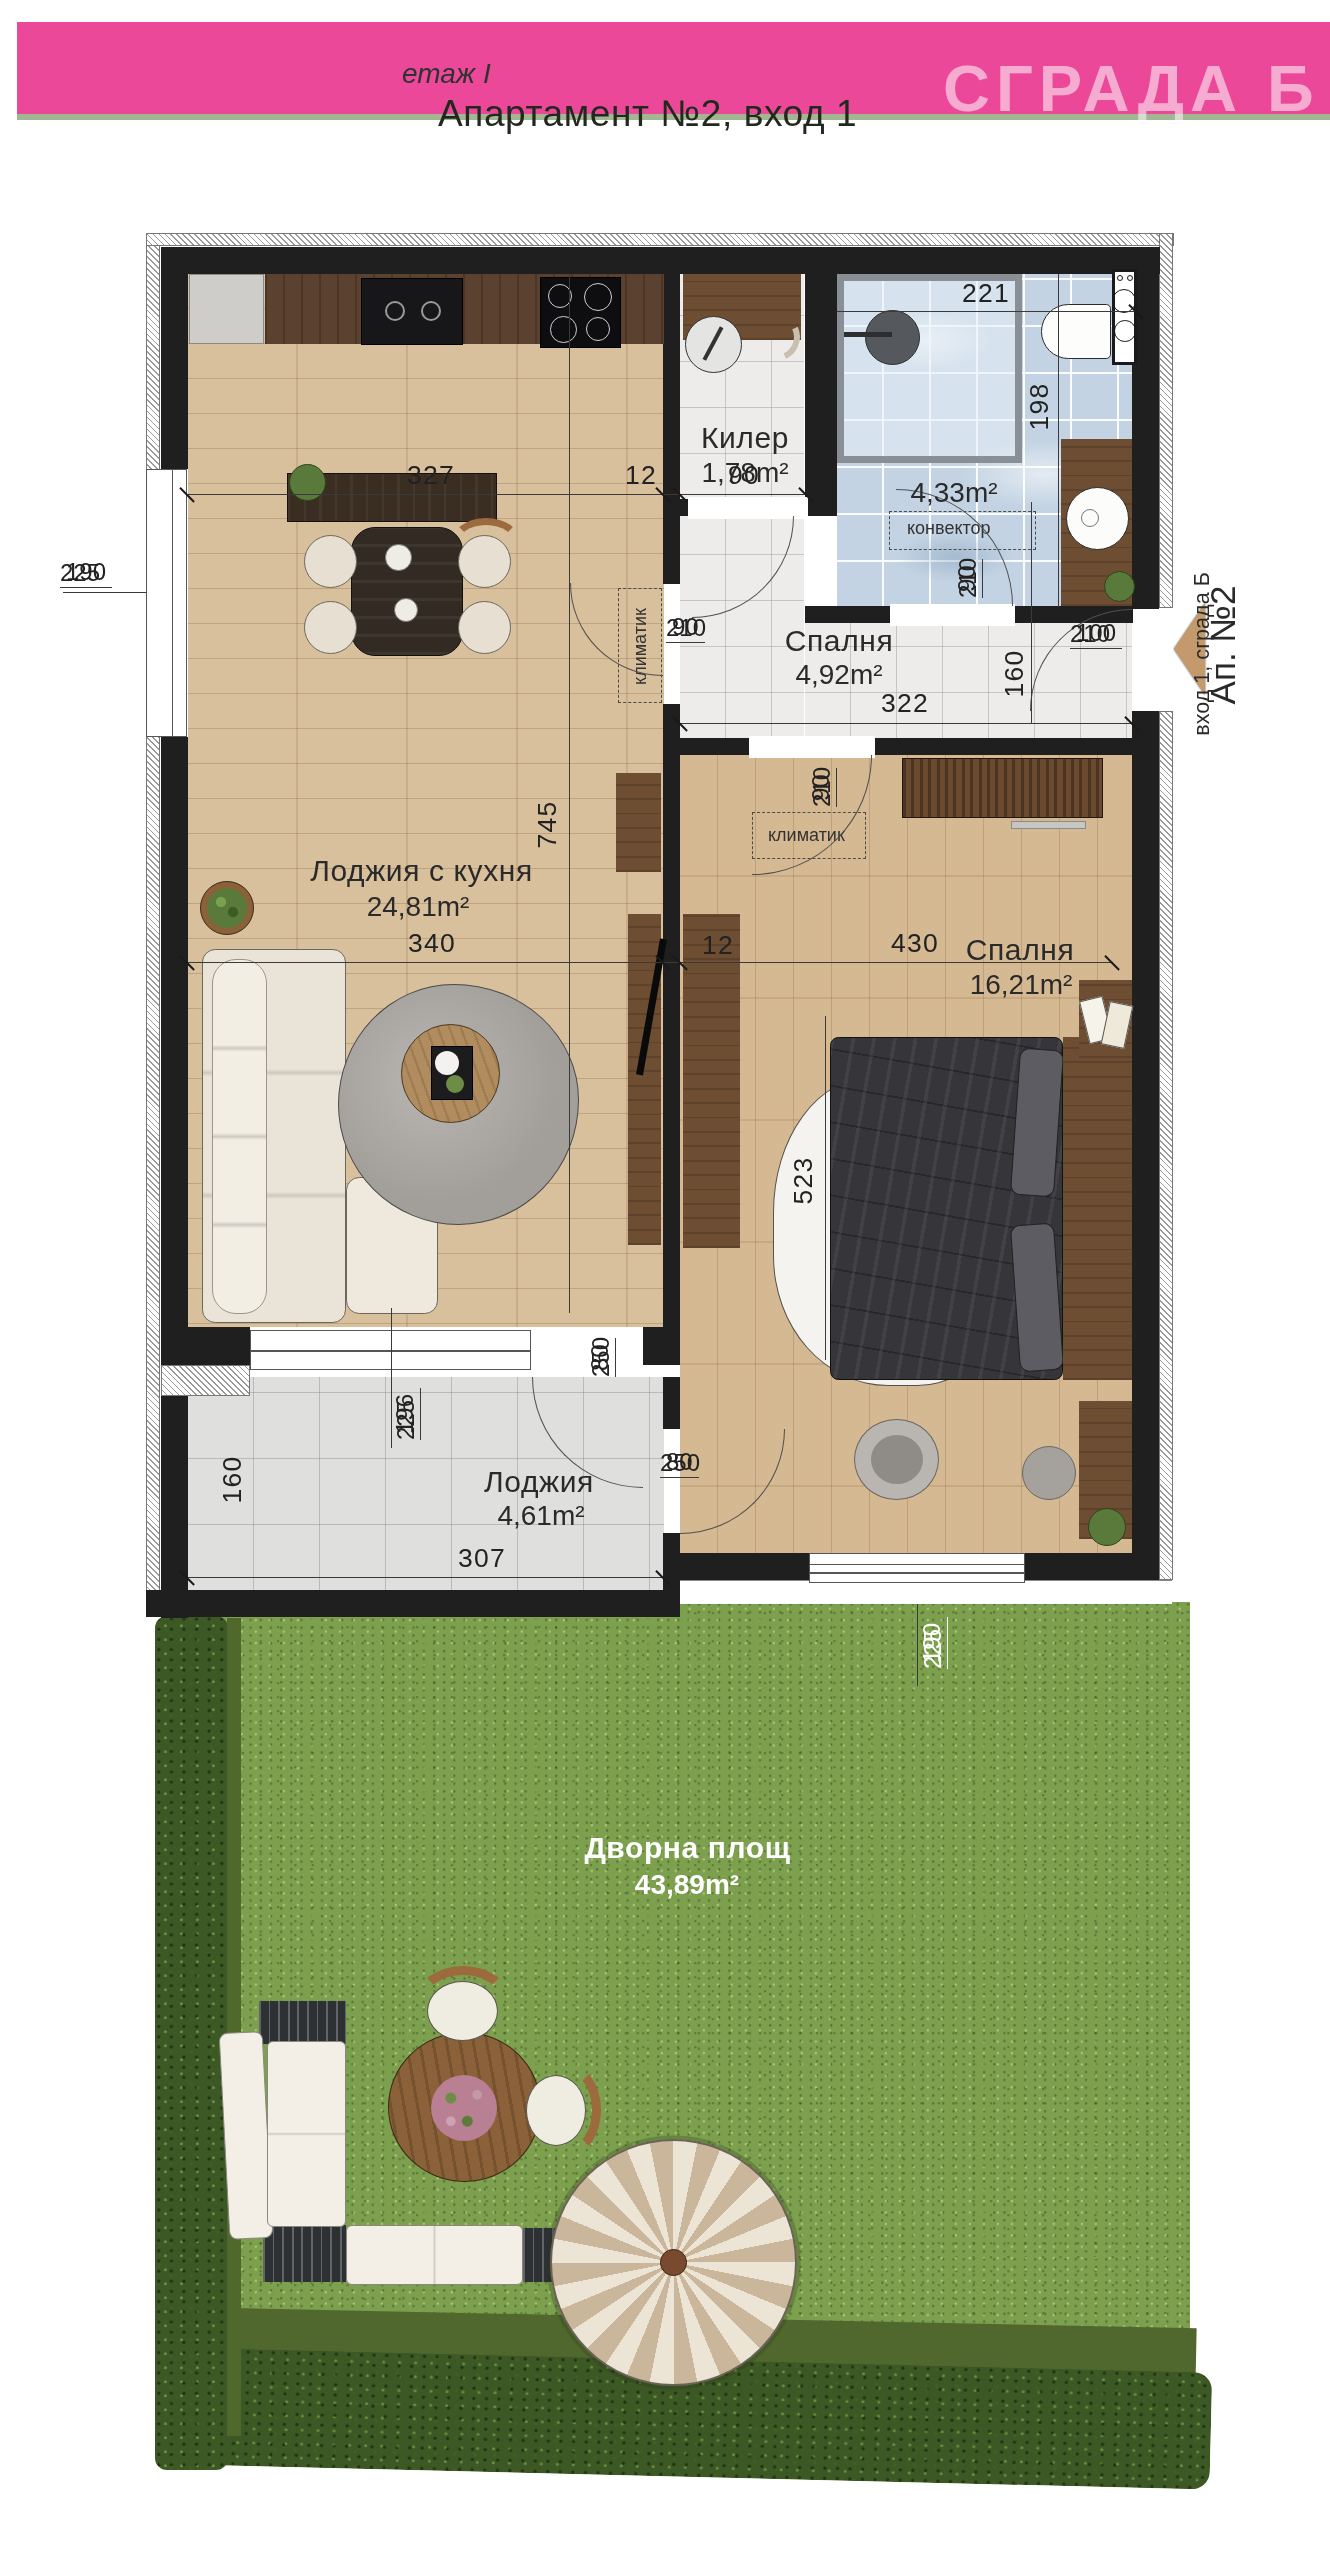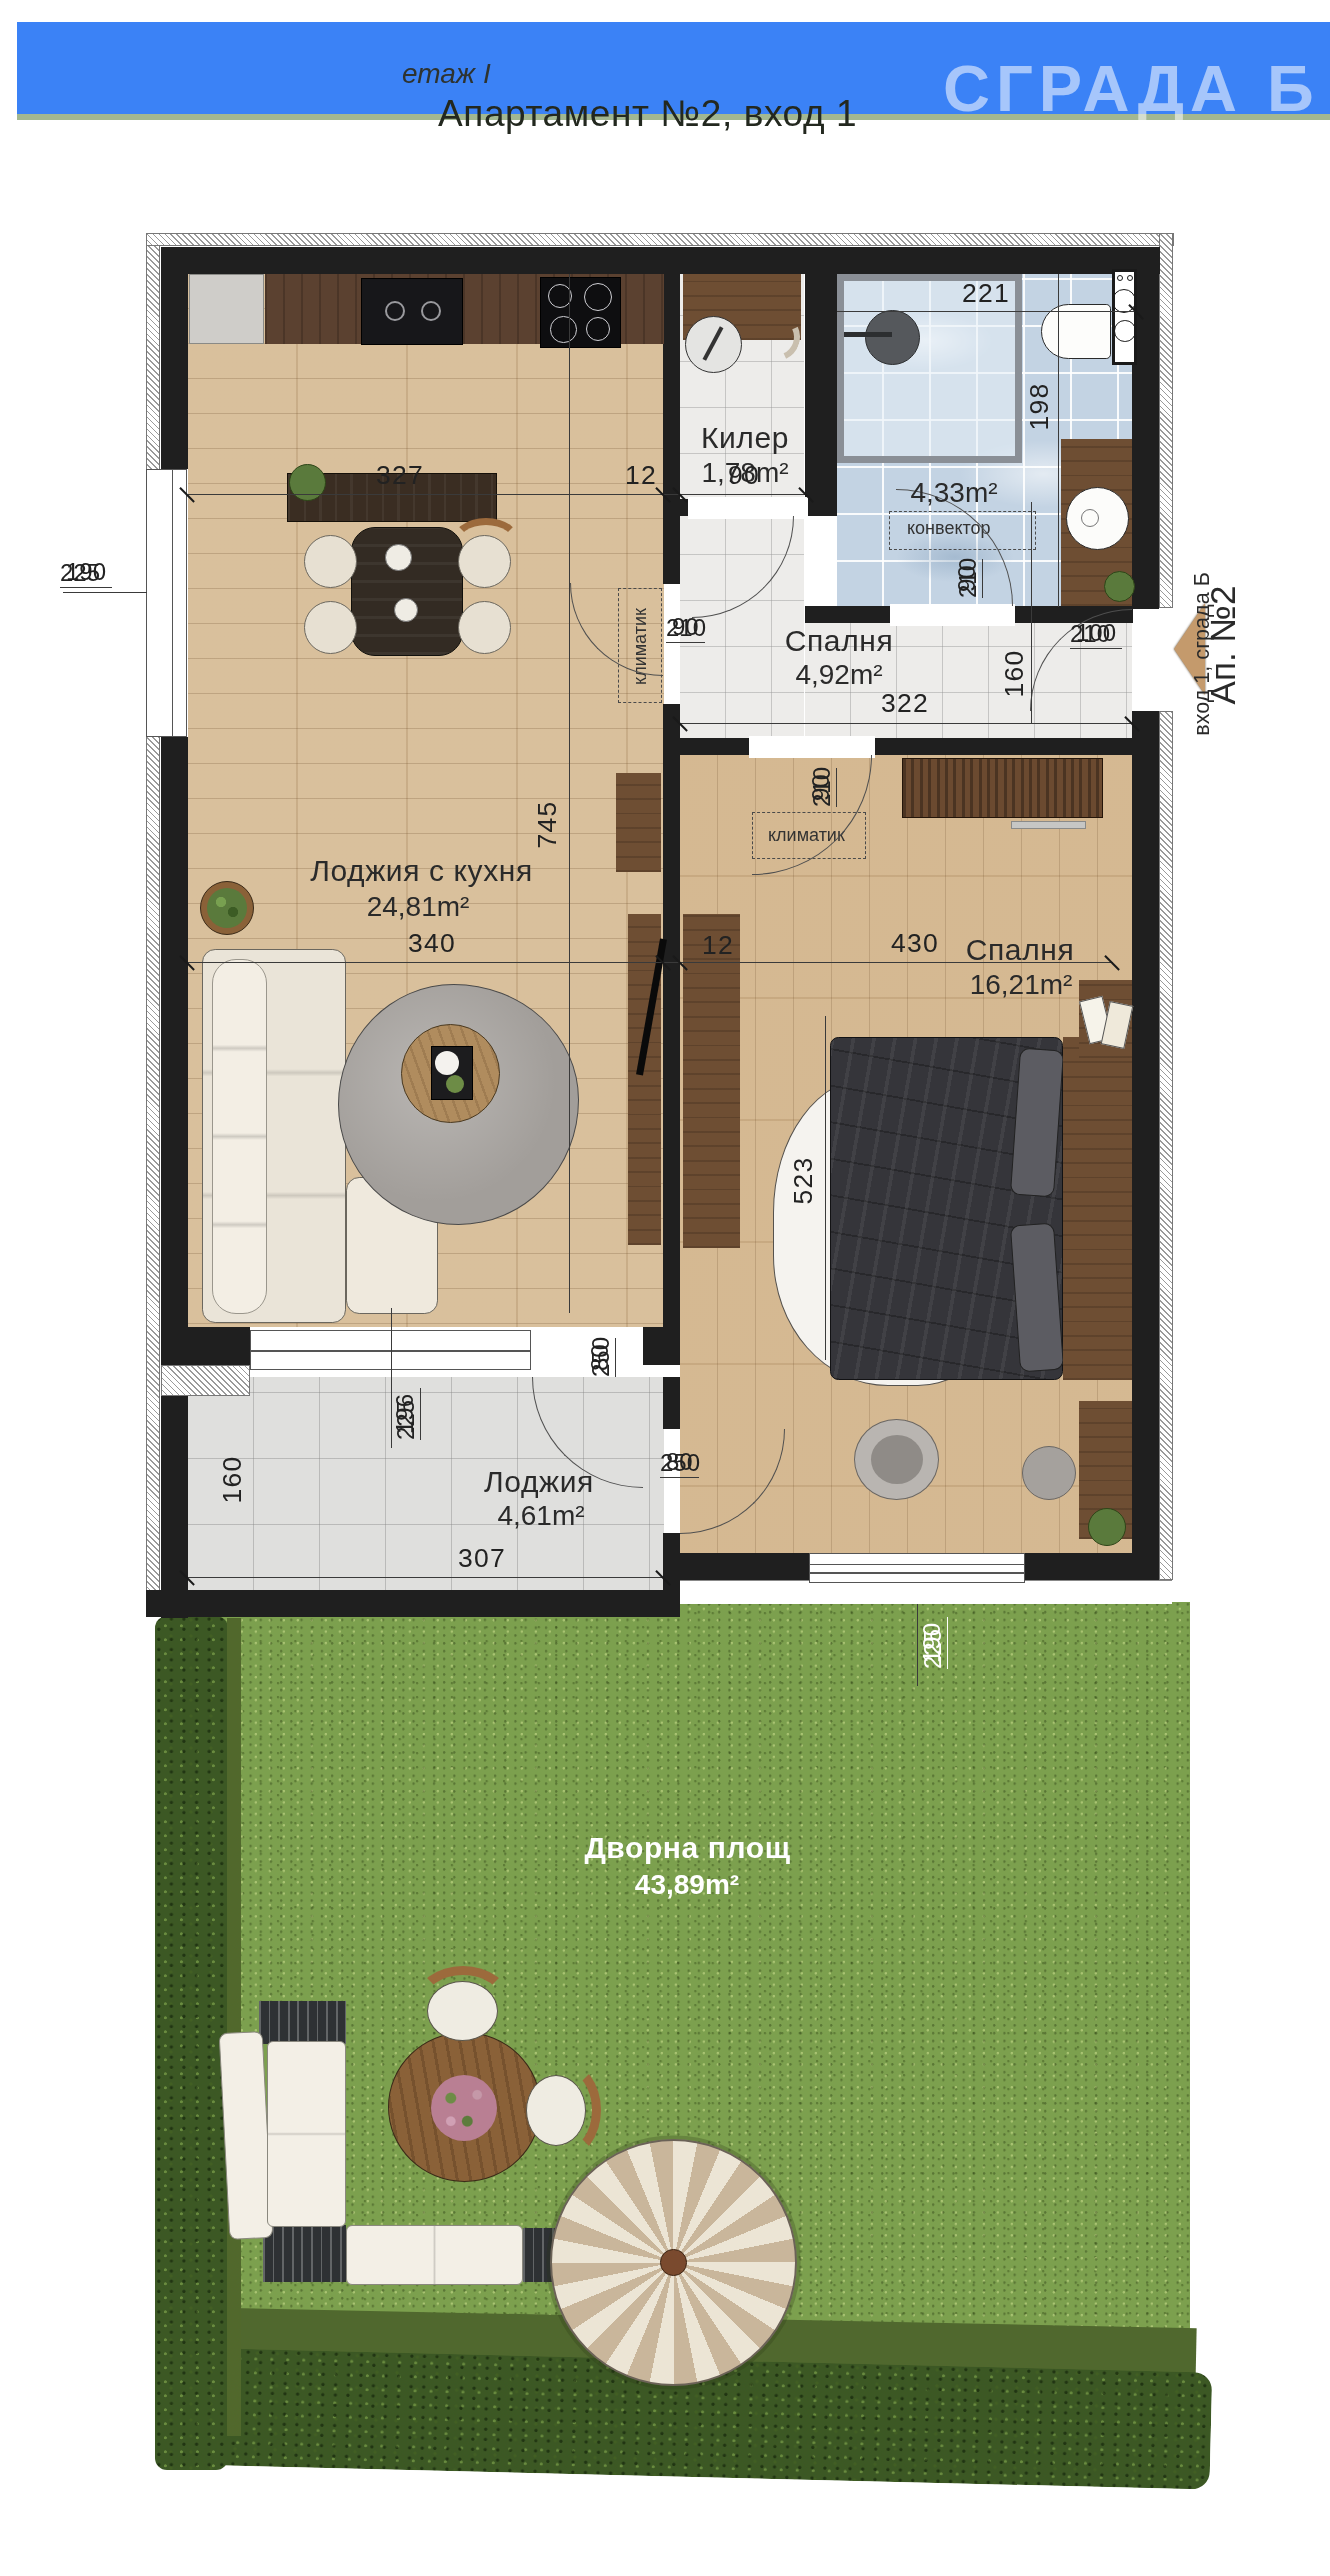--- a/index.html
+++ b/index.html
@@ -1,20 +1,20 @@
 <!DOCTYPE html>
 <html style="font-size:9.6px"><head>
 <meta charset="utf-8">
 <style>
   html,body{margin:0;padding:0;background:#fff;}
   #sheet{position:relative;width:1331px;height:2576px;background:#fff;overflow:hidden;
          font-family:"Liberation Sans",sans-serif;color:#222;}
   #sheet *{position:absolute;box-sizing:border-box;}
   
-  .hdr{left:17px;top:22px;width:1314px;height:98px;background:#3b82f6;border-bottom:6px solid #a2b791;}
+  .hdr{left:17px;top:22px;width:1314px;height:98px;background:#ec4899;border-bottom:6px solid #a2b791;}
   .hdr-floor{left:385px;top:36px;width:132px;font-style:italic;font-size:28px;color:#2e3330;}
   .hdr-title{left:421px;top:71px;width:541px;font-size:37px;color:#23281f;letter-spacing:0.6px;}
   .hdr-wm{left:926px;top:29px;width:397px;font-size:65px;font-weight:bold;letter-spacing:6px;
           color:rgba(255,255,255,.55);}
   
   .blk{background:#1f1f1f;}
   .hatch{background:repeating-linear-gradient(45deg,#ffffff 0 3px,#9a9a9a 3px 4.2px);border:0.6px solid #777;}
   .white{background:#fff;}
   .dimline-h{height:0;border-top:1.2px solid #3a3a3a;}
   .dimline-v{width:0;border-left:1.2px solid #3a3a3a;}
@@ -234,21 +234,21 @@
   <div class="roomlab" style="left:930px;top:933px;width:180px;">Спалня</div>
   <div class="arealab" style="left:931px;top:969px;width:180px;">16,21m²</div>
   <div class="roomlab" style="left:449px;top:1465px;width:180px;text-align:center;">Лоджия</div>
   <div class="arealab" style="left:451px;top:1500px;width:180px;">4,61m²</div>
 
   <div class="dimline-h" style="left:188px;top:494px;width:618px;"></div>
   <div class="tick" style="left:177px;top:494px;"></div>
   <div class="tick" style="left:653px;top:494px;"></div>
   <div class="tick" style="left:670px;top:494px;"></div>
   <div class="tick" style="left:796px;top:494px;"></div>
-  <div class="num" style="left:376px;top:460px;">327</div>
+  <div class="num" style="left:407px;top:460px;">327</div>
   <div class="num" style="left:625px;top:460px;">12</div>
   <div class="num" style="left:728px;top:460px;">90</div>
 
   <div class="dimline-h" style="left:837px;top:311px;width:299px;"></div>
   <div class="tick" style="left:1126px;top:311px;"></div>
   <div class="num" style="left:962px;top:278px;">221</div>
   <div class="dimline-v" style="left:1058px;top:274px;height:333px;"></div>
   <div class="num rot" style="left:1016px;top:391px;">198</div>
 
   <div class="vfrac" style="left:908px;top:553px;width:90px;">

